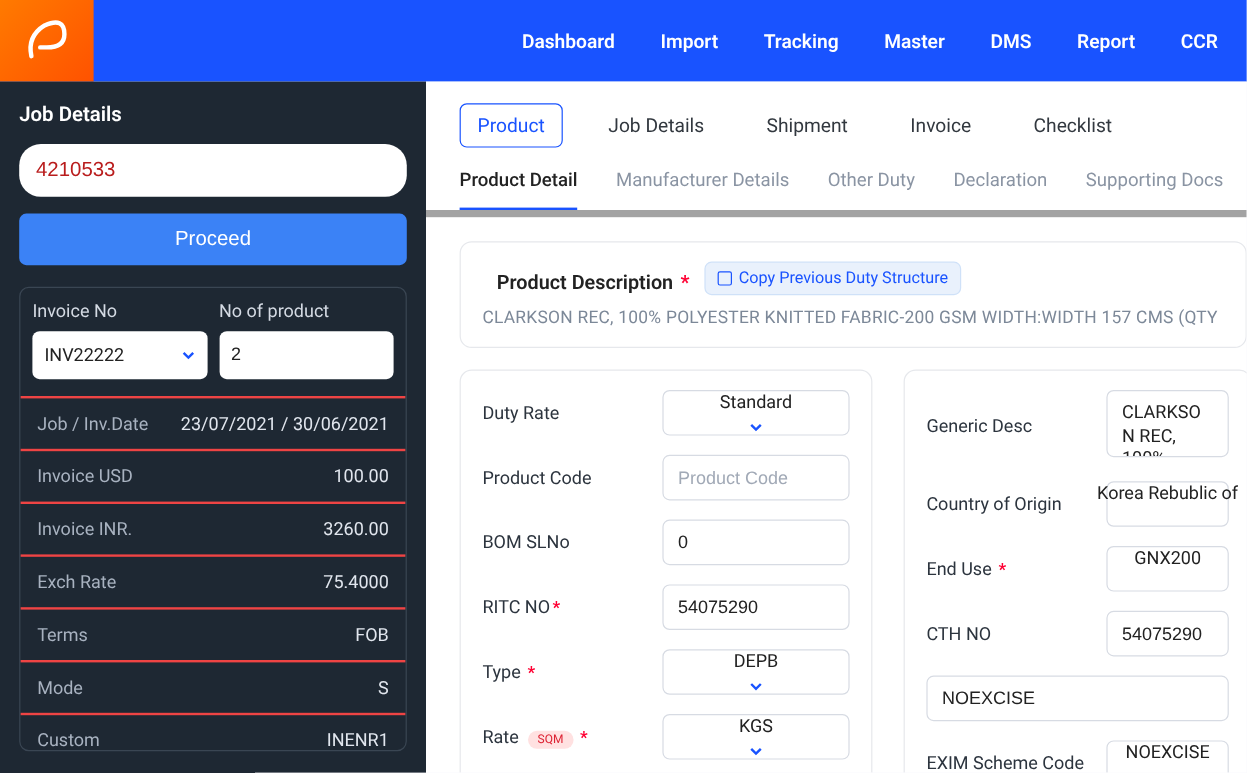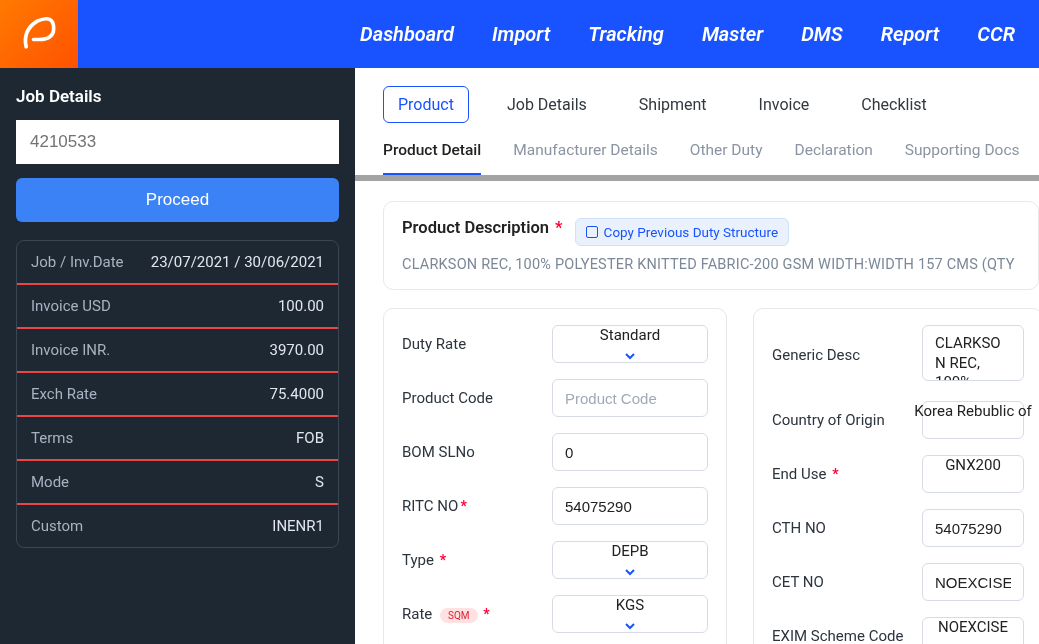--- a/index.html
+++ b/index.html
@@ -3,27 +3,27 @@
 <meta charset="utf-8">
 <style>
   * { box-sizing: border-box; margin: 0; padding: 0; }
   body { font-family: -apple-system, BlinkMacSystemFont, "Segoe UI", Roboto, sans-serif; background: #f5f6fa; overflow: hidden; width: 1039px; height: 644px; }
   .app { display: flex; flex-direction: column; width: 1039px; height: 644px; }
   
   .topbar { background: #1953ff; height: 68px; display: flex; align-items: center; }
   .logo { width: 78px; height: 68px; background: linear-gradient(135deg, #ff7a00 0%, #ff5200 100%); display: flex; align-items: center; justify-content: center; }
   .logo svg { width: 44px; height: 44px; }
   .topnav { flex: 1; display: flex; justify-content: flex-end; gap: 38px; padding-right: 24px; }
-  .topnav a { color: #fff; font-size: 20px; font-weight: 600; text-decoration: none; cursor: pointer; font-style: italic; }
+  .topnav a { color: #fff; font-size: 16px; font-weight: 600; text-decoration: none; cursor: pointer; }
   
   .body { flex: 1; display: flex; min-height: 0; }
   
   .sidebar { width: 355px; background: #1e2833; color: #d4dae3; padding: 18px 16px; display: flex; flex-direction: column; }
   .side-title { color: #fff; font-size: 17px; font-weight: 600; margin-bottom: 14px; }
-  .jobinput { width: 100%; height: 44px; background: #fff; border: none; border-radius: 0; padding: 12px 14px; font-size: 17px; color: #737373; margin-bottom: 14px; }
+  .jobinput { width: 100%; height: 44px; background: #fff; border: none; border-radius: 18px; padding: 12px 14px; font-size: 17px; color: #b91c1c; margin-bottom: 14px; }
   .proceed { width: 100%; height: 44px; background: #3b82f6; color: #fff; border: none; border-radius: 6px; font-size: 17px; font-weight: 500; cursor: pointer; margin-bottom: 18px; }
   
   .side-panel { border: 1px solid #3a4653; border-radius: 8px; overflow: hidden; }
   .side-row { display: flex; align-items: center; padding: 12px 14px; border-top: 2px solid #ef4444; justify-content: space-between; }
   .side-row:first-child { border-top: none; }
   .side-row .sl { font-size: 15px; color: #a8b2c0; }
   .side-row .sv { font-size: 15px; color: #e1e6ee; }
   .side-inputs { padding: 10px 10px 14px; display: flex; gap: 10px; }
   .side-col { flex: 1; }
   .side-col label { display: block; font-size: 15px; color: #d4dae3; margin-bottom: 8px; }
@@ -35,21 +35,21 @@
   .main { flex: 1; background: #fff; display: flex; flex-direction: column; min-width: 0; overflow: hidden; }
   .tabs1 { display: flex; gap: 24px; padding: 18px 28px 0; align-items: center; }
   .tab1 { font-size: 16px; font-weight: 400; color: #32383f; padding: 8px 14px; border-radius: 6px; cursor: pointer; }
   .tab1.active { color: #1953ff; border: 1.5px solid #1953ff; }
   .tabs2 { display: flex; gap: 32px; padding: 18px 28px 0; border-bottom: 6px solid #a3a3a3; white-space: nowrap; }
   .tab2 { font-size: 15.5px; color: #8a94a3; padding-bottom: 14px; cursor: pointer; }
   .tab2.active { color: #222; border-bottom: 2px solid #1953ff; font-weight: 500; }
   
   .content { padding: 20px 0 20px 28px; overflow: hidden; }
   .desc-card { border: 1px solid #e6e8ec; border-radius: 10px; padding: 16px 18px; margin-bottom: 18px; }
-  .desc-head { display: flex; align-items: flex-start; gap: 12px; margin-bottom: 10px; }
+  .desc-head { display: flex; align-items: flex-end; gap: 12px; margin-bottom: 10px; margin-left: 12px; }
   .desc-title { font-size: 16.5px; font-weight: 600; color: #222; }
   .req { color: #f03; margin-left: 2px; font-weight: 700; }
   .copy-chip { display: flex; align-items: center; gap: 6px; background: #e9f1fc; color: #1953ff; border: 1px solid #cfe1f8; padding: 5px 10px; border-radius: 6px; font-size: 13.5px; cursor: pointer; }
   .copy-chip .cbox { width: 12px; height: 12px; border: 1.5px solid #1953ff; border-radius: 2px; }
   .desc-text { font-size: 14.5px; color: #7c8898; letter-spacing: .2px; white-space: nowrap; overflow: hidden; }
   
   .form-row-wrap { display: flex; gap: 26px; }
   .form-col { border: 1px solid #e6e8ec; border-radius: 10px; padding: 16px 18px; }
   .form-col.left { width: 344px; flex-shrink: 0; }
   .form-col.right { flex: 1; min-width: 290px; }
@@ -86,31 +86,46 @@
     </nav>
   </div>
 
   <div class="body">
     <aside class="sidebar">
       <div class="side-title">Job Details</div>
       <input class="jobinput" value="4210533" style="">
       <button class="proceed">Proceed</button>
 
       <div class="side-panel">
+        <div class="side-inputs">
+          <div class="side-col">
+            <label>Invoice No</label>
+            <div class="side-select">
+              <span>INV22222</span>
+              <svg class="chev" viewBox="0 0 12 12">
+                  <path d="M2 4l4 4 4-4"></path>
+                </svg>
+            </div>
+          </div>
+          <div class="side-col">
+            <label>No of product</label>
+            <input class="side-num" value="2" style="">
+          </div>
+        </div>
         <div class="side-row">
             <span class="sl">Job / Inv.Date</span>
             <span class="sv">23/07/2021  / 30/06/2021</span>
           </div>
         <div class="side-row">
             <span class="sl">Invoice  USD</span>
             <span class="sv">100.00</span>
           </div>
         <div class="side-row">
             <span class="sl">Invoice INR.</span>
-            <span class="sv">3970.00</span>
+            <span class="sv">3260.00</span>
           </div>
         <div class="side-row">
             <span class="sl">Exch Rate</span>
             <span class="sv">75.4000</span>
           </div>
         <div class="side-row">
             <span class="sl">Terms</span>
             <span class="sv">FOB</span>
           </div>
         <div class="side-row">
@@ -222,21 +237,20 @@
                   <div class="fselect">
                     <span>GNX200</span>
                   </div>
                 </div>
             </div>
             <div class="frow">
               <div class="flabel">CTH NO</div>
               <div class="fctrl"><input class="finput" value="54075290" style=""></div>
             </div>
             <div class="frow">
-              <div class="flabel">CET NO</div>
               <div class="fctrl"><input class="finput" value="NOEXCISE" style=""></div>
             </div>
             <div class="frow">
               <div class="flabel">EXIM Scheme Code</div>
               <div class="fctrl">
                   <div class="fselect">
                     <span>NOEXCISE</span>
                   </div>
                 </div>
             </div>

